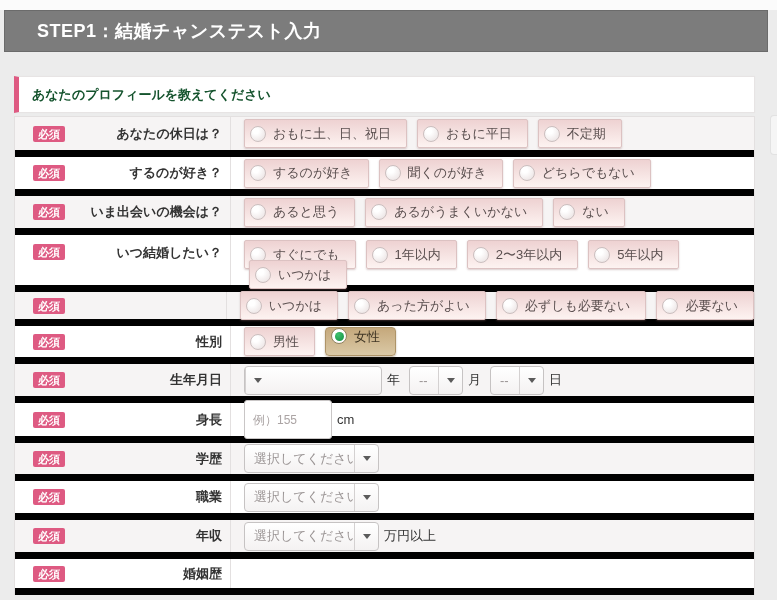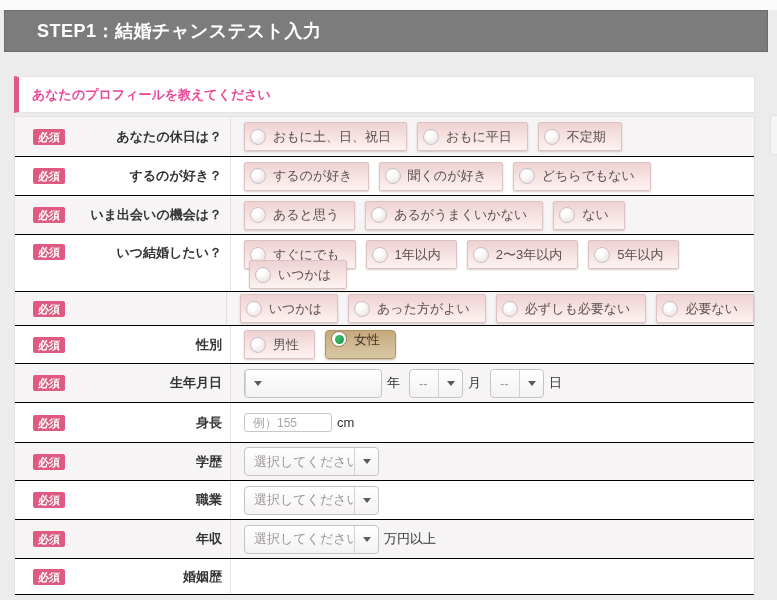--- a/index.html
+++ b/index.html
@@ -12,25 +12,25 @@
   .step-header{
     position:absolute;left:4px;top:10px;width:764px;height:42px;box-sizing:border-box;
     background:#7c7c7c;border:1px solid #6b6b6b;
     display:flex;align-items:center;padding-left:28px;
   }
   .step-header h1{margin:4px;color:#ffffff;font-size:18px;font-weight:bold;letter-spacing:.5px;}
   .content{position:absolute;left:14px;top:76px;width:741px;}
   .section-title{
     background:#ffffff;border:1px solid #e7e4e4;border-left:5px solid #de5a82;
     height:37px;box-sizing:border-box;display:flex;align-items:center;
-    padding-left:13px;font-weight:bold;font-size:13px;color:#ec4899;
+    padding-left:13px;font-weight:bold;font-size:13px;color:#14532d;
     margin-bottom:3px;box-shadow:0 0 1px rgba(0,0,0,.04);
   }
   .form-table{border:1px solid #e3e0e0;border-bottom:none;background:#fff;}
-  .row{display:flex;border-bottom:1px solid #000000;background:#ffffff;box-sizing:border-box;}
+  .row{display:flex;border-bottom:7px solid #000000;background:#ffffff;box-sizing:border-box;}
   .row.alt{background:#f6f4f4;}
   .cell-label{width:216px;box-sizing:border-box;border-right:1px solid #e3e0e0;display:flex;align-items:center;}
   .row.top .cell-label{align-items:flex-start;padding-top:9px;}
   .req{
     background:#de5a82;color:#fff;font-size:11px;font-weight:bold;
     padding:1px 5px;border-radius:2px;margin-left:18px;flex:none;line-height:14px;
   }
   .lbl{flex:1;text-align:right;padding-right:8px;font-size:13px;font-weight:bold;color:#333;white-space:nowrap;}
   .cell-value{flex:1;display:flex;flex-direction:column;justify-content:center;align-items:flex-start;padding-left:13px;box-sizing:border-box;overflow:visible;}
   .row.top .cell-value{justify-content:flex-start;padding-top:5px;}
@@ -62,21 +62,21 @@
     display:inline-flex;align-items:stretch;height:29px;flex:none;box-sizing:border-box;
     border:1px solid #c6c3c3;border-radius:4px;cursor:pointer;
     background:linear-gradient(#ffffff,#f4f2f2);
   }
   .sel-t{display:flex;align-items:center;flex:1;padding:0 9px;font-size:13px;color:#9a9494;white-space:nowrap;overflow:hidden;}
   .sel-t.sp{letter-spacing:1.5px;}
   .sel-a{width:23px;flex:none;border-left:1px solid #d4d1d1;display:flex;align-items:center;justify-content:center;}
   .tri{width:0;height:0;border-left:4px solid transparent;border-right:4px solid transparent;border-top:5px solid #5b5b5b;}
   .suffix{font-size:13px;color:#333;margin-right:4px;white-space:nowrap;}
   .inp{
-    width:88px;height:19px;box-sizing:border-box;flex:none;
+    width:88px;height:39px;box-sizing:border-box;flex:none;
     border:1px solid #c9c6c6;border-radius:3px;padding:0 8px;
     font-size:12px;background:#fff;color:#333;
     font-family:"Liberation Sans","DejaVu Sans",sans-serif;
   }
   .inp::placeholder{color:#aba4a4;}
   .edge-frag{
     position:absolute;right:0;top:115px;width:6px;height:38px;
     background:#f5f5f5;border:1px solid #e2e2e2;border-right:none;
     border-radius:4px 0 0 4px;
   }

